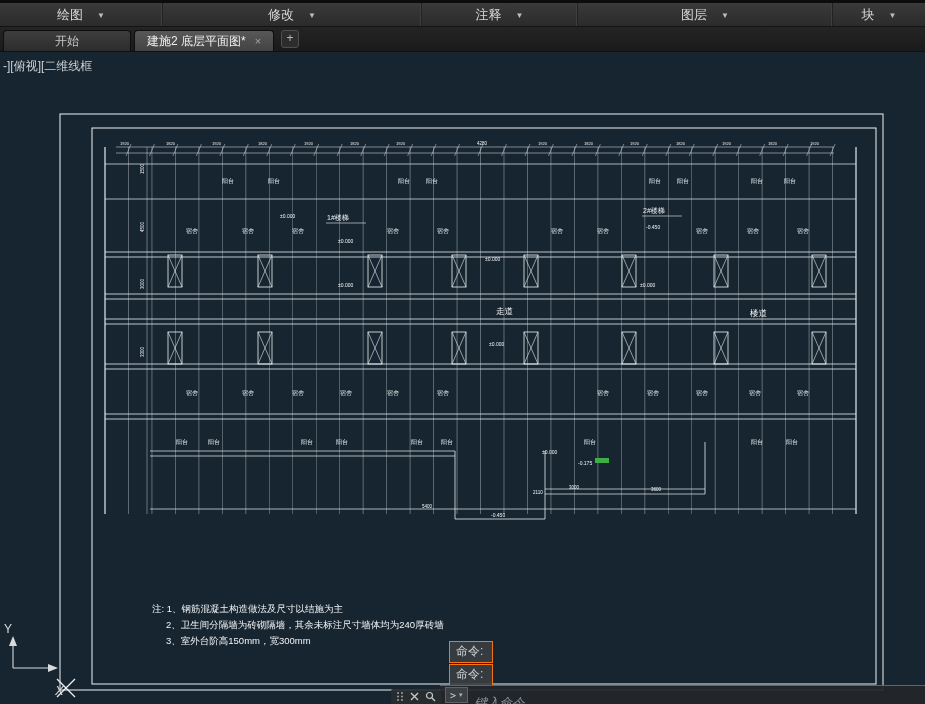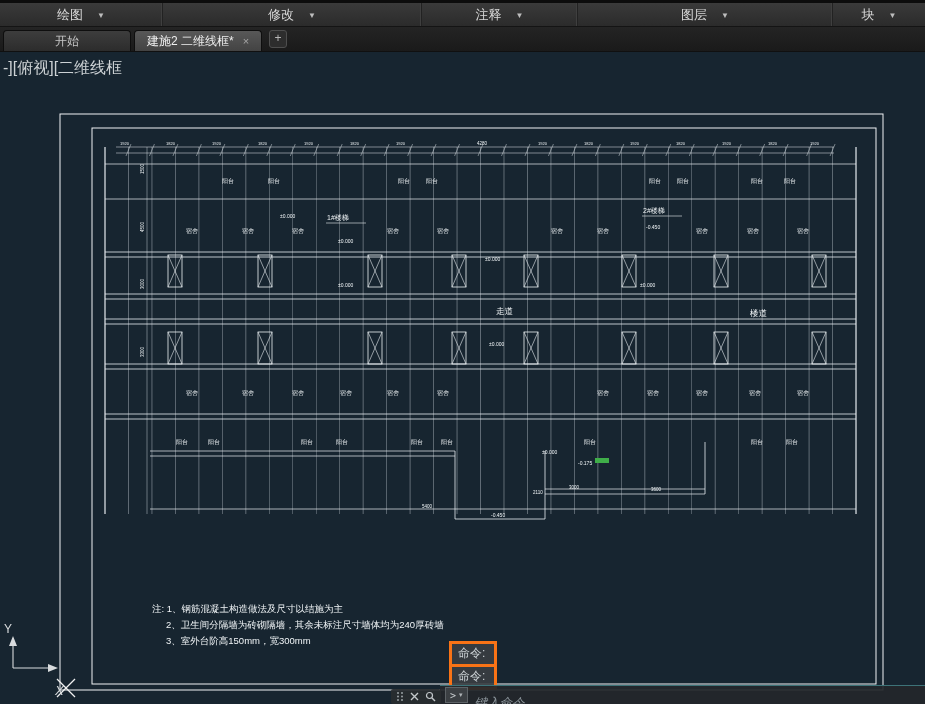--- a/index.html
+++ b/index.html
@@ -39,31 +39,31 @@
   .newtab{
     width:16px;height:16px;margin:0 0 3px 7px;border:1px solid #4e4e4e;border-radius:3px;
     background:#2d2d2d;color:#b8b8b8;font-size:12px;line-height:14px;text-align:center;cursor:default;
   }
   
   .canvas{
     position:absolute;top:52px;left:0;width:925px;height:652px;
     background:#172530;overflow:hidden;
   }
   .vp-label{
-    position:absolute;top:6px;left:3px;color:#ccd1d4;font-size:16px;z-index:5;cursor:default;
+    position:absolute;top:6px;left:3px;color:#ccd1d4;font-size:12px;z-index:5;cursor:default;
   }
   #plan-svg{position:absolute;top:0;left:0;}
   
   .cmd-msg{
     position:absolute;left:451px;top:560px;width:474px;z-index:6;
     color:#8e979d;font-size:12.5px;line-height:16px;white-space:nowrap;overflow:hidden;
   }
   .chip{
     position:absolute;left:449px;z-index:6;width:fit-content;
-    background:rgba(58,62,66,.9);border:3px solid #f97316;
+    background:rgba(58,62,66,.9);border:1px solid #f97316;
     color:#ccd2d5;font-size:12px;padding:1px 9px 2px 6px;
   }
   .chip1{top:589px}.chip2{top:612px}
   .cmd-row{
     position:absolute;left:440px;top:633px;width:485px;height:19px;box-sizing:border-box;z-index:6;
     background:rgba(35,39,43,.93);border-top:1px solid #3d7378;
     display:flex;align-items:center;gap:7px;padding-left:5px;
   }
   .cmd-icon-box{
     display:flex;align-items:center;gap:3px;color:#c9ced1;font-size:11px;
@@ -103,21 +103,21 @@
     <span>块</span>
     <span class="arr">▼</span>
   </div>
 </div>
 
 <div class="tabbar">
   <div class="ftab start">
     <span>开始</span>
   </div>
   <div class="ftab active">
-    <span>建施2 二维线框*</span>
+    <span>建施2 底层平面图*</span>
     <span class="tab-close">×</span>
   </div>
   <div class="newtab">+</div>
 </div>
 
 <div class="canvas">
   <div class="vp-label">-][俯视][二维线框</div>
 
   <svg id="plan-svg" width="925" height="652" viewBox="0 0 925 652">
       <rect x="60" y="62" width="823" height="576" fill="none" stroke="#f2f4f5" stroke-width="1"></rect>

